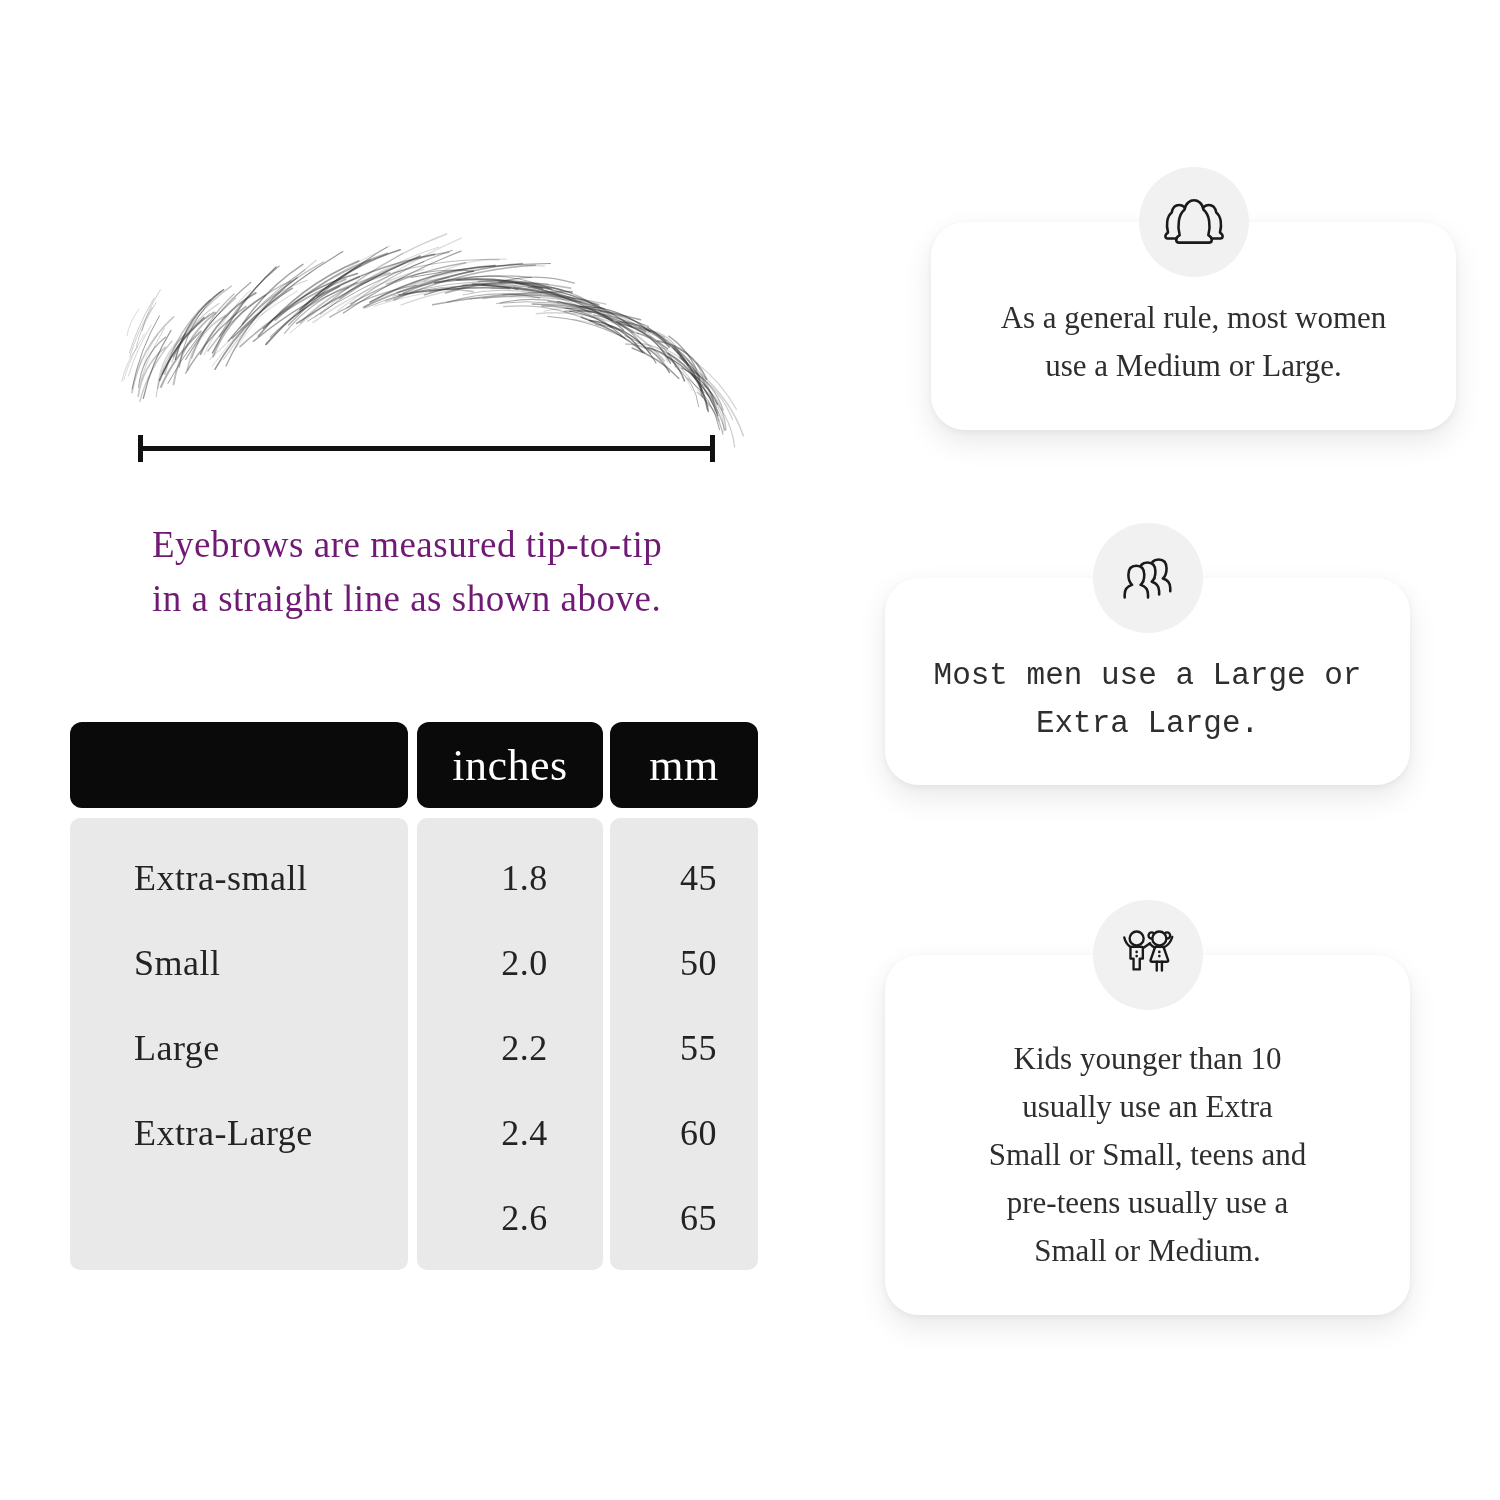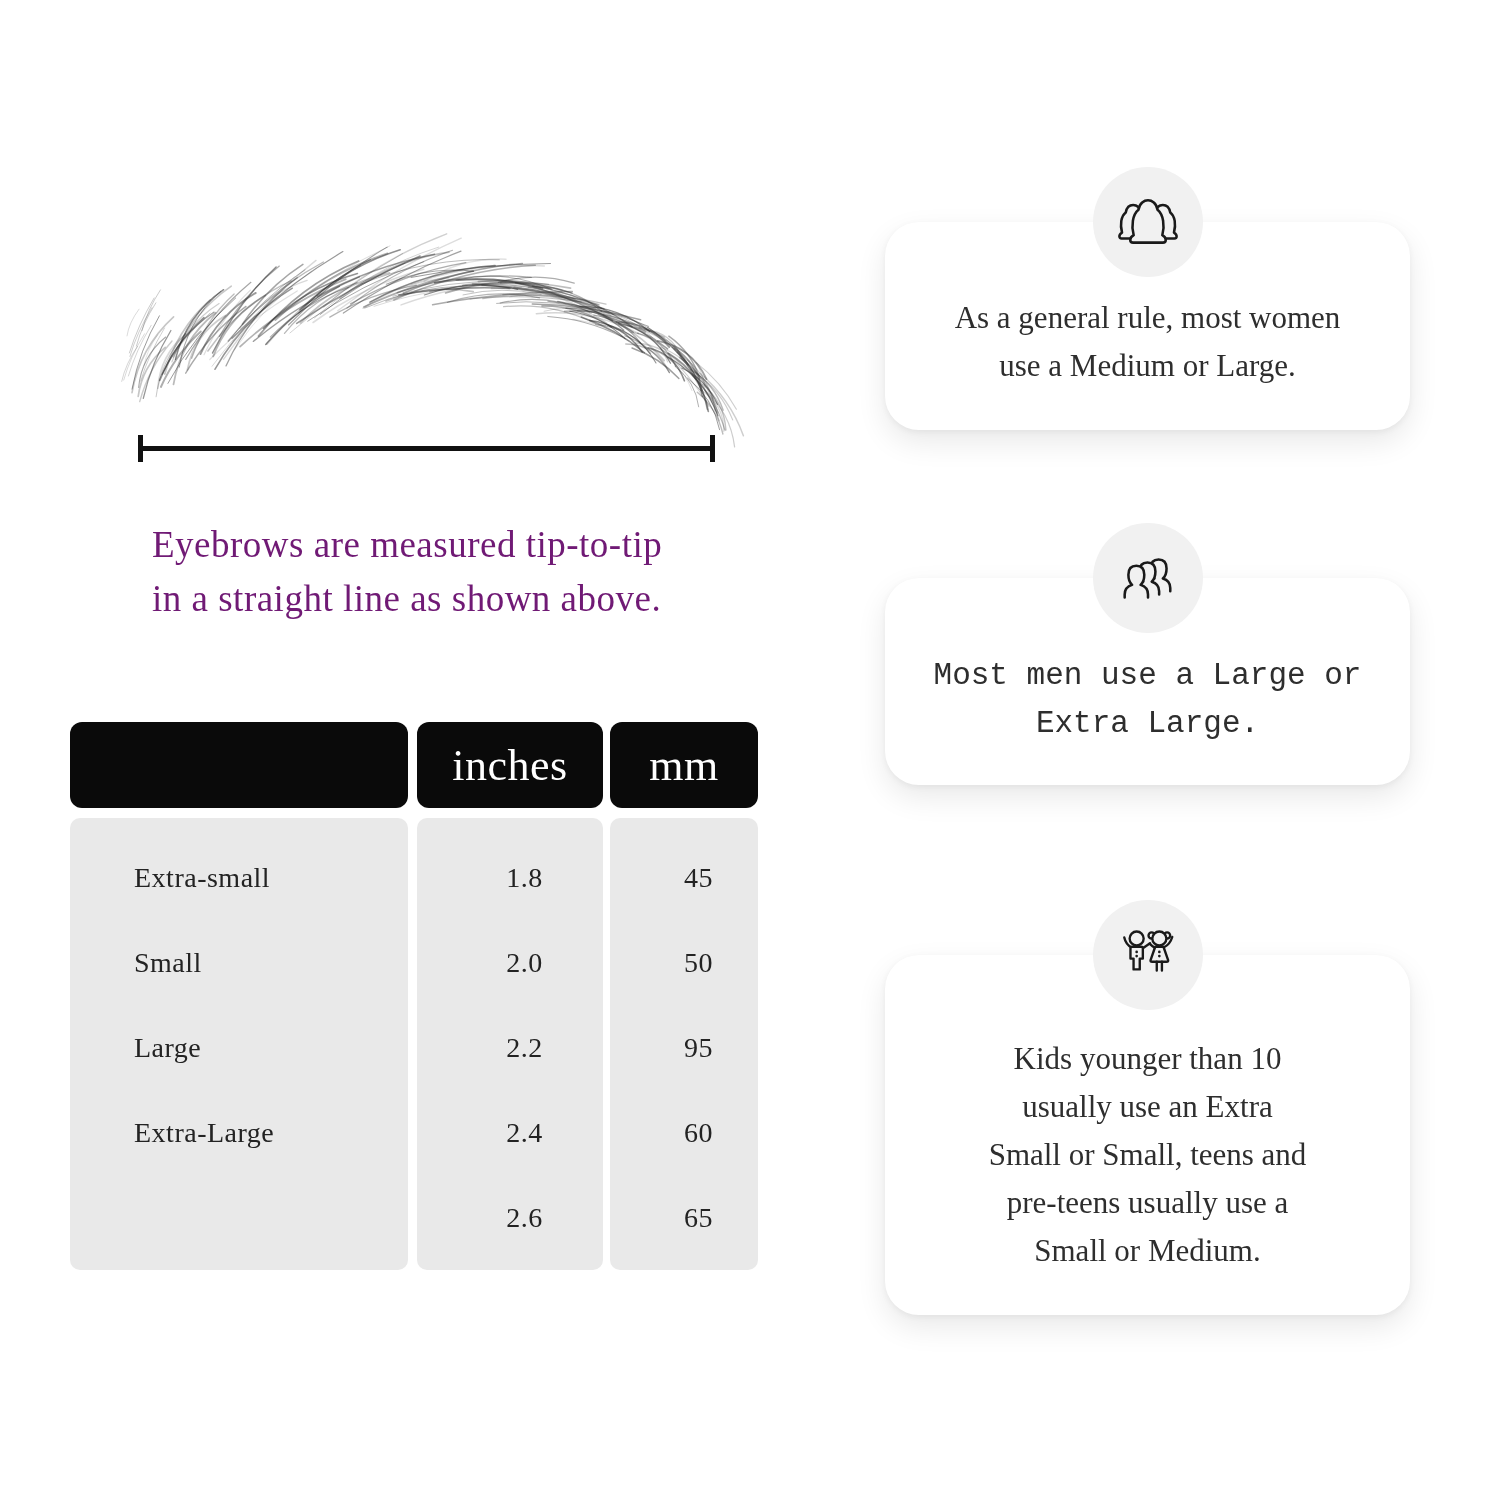--- a/index.html
+++ b/index.html
@@ -21,36 +21,36 @@
   .tblock{position:absolute;box-sizing:border-box;}
   .thead{
     background:#0a0a0a;color:#ffffff;border-radius:12px;
     display:flex;align-items:center;justify-content:center;
     font-size:44px;letter-spacing:.5px;
     top:722px;height:86px;
   }
   .tbody{
     background:#e9e9e9;border-radius:10px;
     top:818px;height:452px;padding-top:17px;
-    font-size:28px;color:#232323;letter-spacing:.5px;
+    font-size:36px;color:#232323;letter-spacing:.5px;
   }
   .c1{left:70px;width:338px;}
   .c2{left:417px;width:186px;}
   .c3{left:610px;width:148px;}
   .cell{height:85px;display:flex;align-items:center;}
   .tbody.c1 .cell{padding-left:64px;}
   .tbody.c2 .cell,.tbody.c3 .cell{justify-content:center;margin-left:29px;}
   
   .card{
     position:absolute;left:885px;width:525px;box-sizing:border-box;
     background:#ffffff;border-radius:34px;
     box-shadow:0 12px 30px rgba(0,0,0,.09),0 2px 6px rgba(0,0,0,.05);
     display:flex;flex-direction:column;align-items:center;justify-content:center;
   }
-  .card-1{top:222px;height:208px;padding-top:32px;}
+  .card-1{top:222px;height:208px;padding-top:32px;margin-left:46px;}
   .card-2{top:578px;height:207px;padding-top:36px;font-family:Liberation Mono, monospace;}
   .card-3{top:955px;height:360px;padding-top:40px;}
   .icon-circle{
     position:absolute;top:-55px;left:50%;transform:translateX(-50%);
     width:110px;height:110px;border-radius:50%;background:#f1f1f1;
     display:flex;align-items:center;justify-content:center;
   }
   .card-text{font-size:31px;line-height:48px;color:#2e2e2e;text-align:center;}
   .icon-svg{display:block;}
 </style>
@@ -271,21 +271,21 @@
   <div class="tblock tbody c2">
     <div class="cell">1.8</div>
     <div class="cell">2.0</div>
     <div class="cell">2.2</div>
     <div class="cell">2.4</div>
     <div class="cell">2.6</div>
   </div>
   <div class="tblock tbody c3">
     <div class="cell">45</div>
     <div class="cell">50</div>
-    <div class="cell">95</div>
+    <div class="cell">55</div>
     <div class="cell">60</div>
     <div class="cell">65</div>
   </div>
 
   <div class="card card-1">
     <div class="icon-circle">
       <svg class="icon-svg" width="68" height="53" viewBox="0 0 64 50" fill="#f1f1f1" stroke="#1a1a1a" stroke-width="2.4" stroke-linecap="round" stroke-linejoin="round">
         <path d="M7 40 C4.5 40 4 36.5 7.5 34.5 C5.5 27 6.5 19 11 15.5 C12 10.5 15 8.5 18 8.5 C21 8.5 24 10.5 25 15.5 C29.5 19 30.5 27 28.5 34.5 C32 36.5 31.5 40 29 40 Z"></path>
         <path d="M35 40 C32.5 40 32 36.5 35.5 34.5 C33.5 27 34.5 19 39 15.5 C40 10.5 43 8.5 46 8.5 C49 8.5 52 10.5 53 15.5 C57.5 19 58.5 27 56.5 34.5 C60 36.5 59.5 40 57 40 Z"></path>
         <path d="M18 44 C14.5 44 14 39.5 18.5 37 C16 28 17.5 17.5 23 13 C24 6.5 28.5 4 32 4 C35.5 4 40 6.5 41 13 C46.5 17.5 48 28 45.5 37 C50 39.5 49.5 44 46 44 Z"></path>

